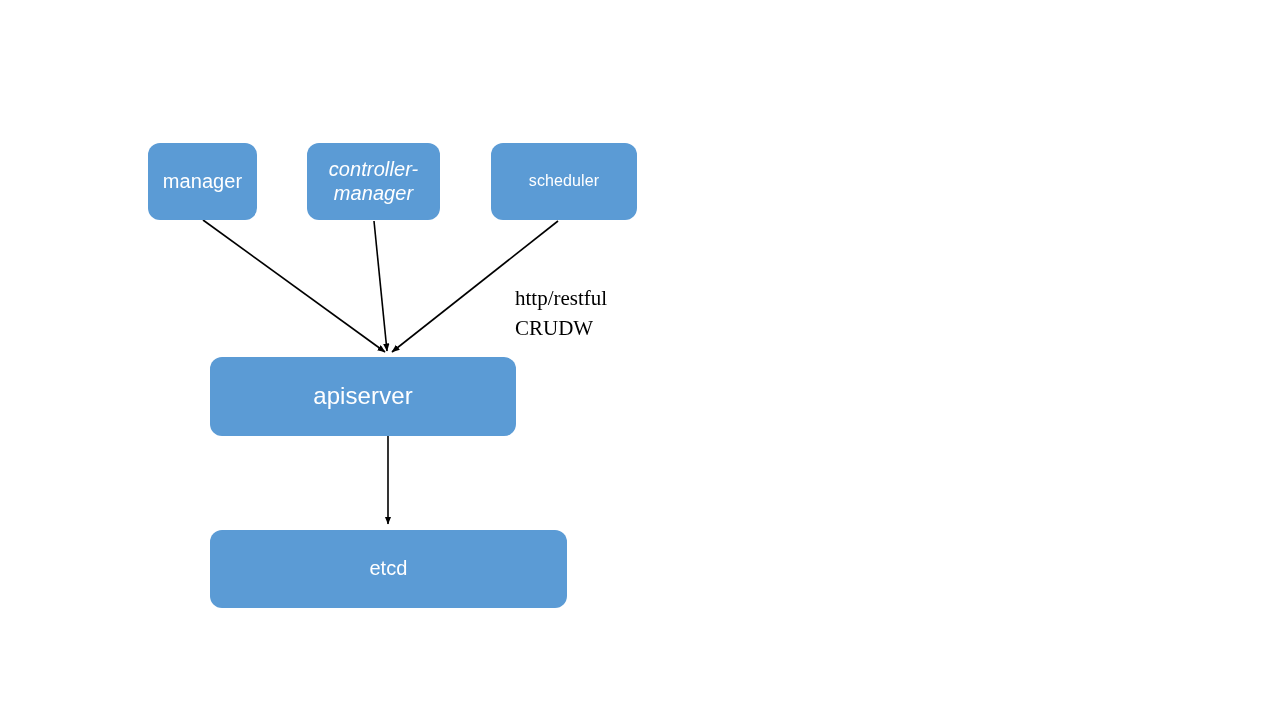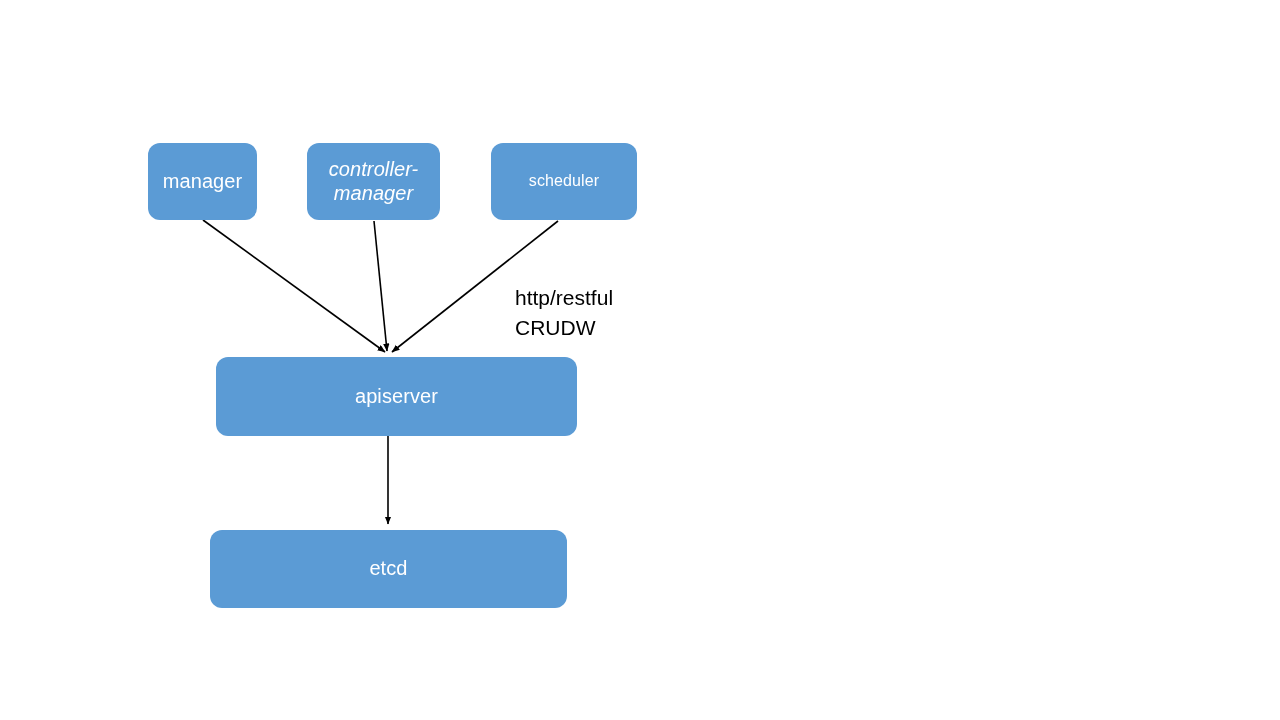--- a/index.html
+++ b/index.html
@@ -63,39 +63,39 @@
   #node-scheduler {
     left: 491px;
     top: 143px;
     width: 146px;
     height: 77px;
     font-size: 16px;
   }
 
   
   #node-apiserver {
-    left: 216px;
+    left: 210px;
     top: 357px;
-    width: 361px;
+    width: 306px;
     height: 79px;
-    font-size: 20px;
+    font-size: 24px;
   }
   #node-etcd {
     left: 210px;
     top: 530px;
     width: 357px;
     height: 78px;
     font-size: 20px;
     text-align: right;
   }
 
   .edge-label {
     position: absolute;
     color: #000000;
-    font-family: Liberation Sans, sans-serif;
+    font-family: Liberation Serif, serif;
     font-size: 21px;
     line-height: 30px;
     white-space: pre-line;
   }
   #edge-label-protocol {
     left: 515px;
     top: 283px;
   }
 </style>
 </head>

